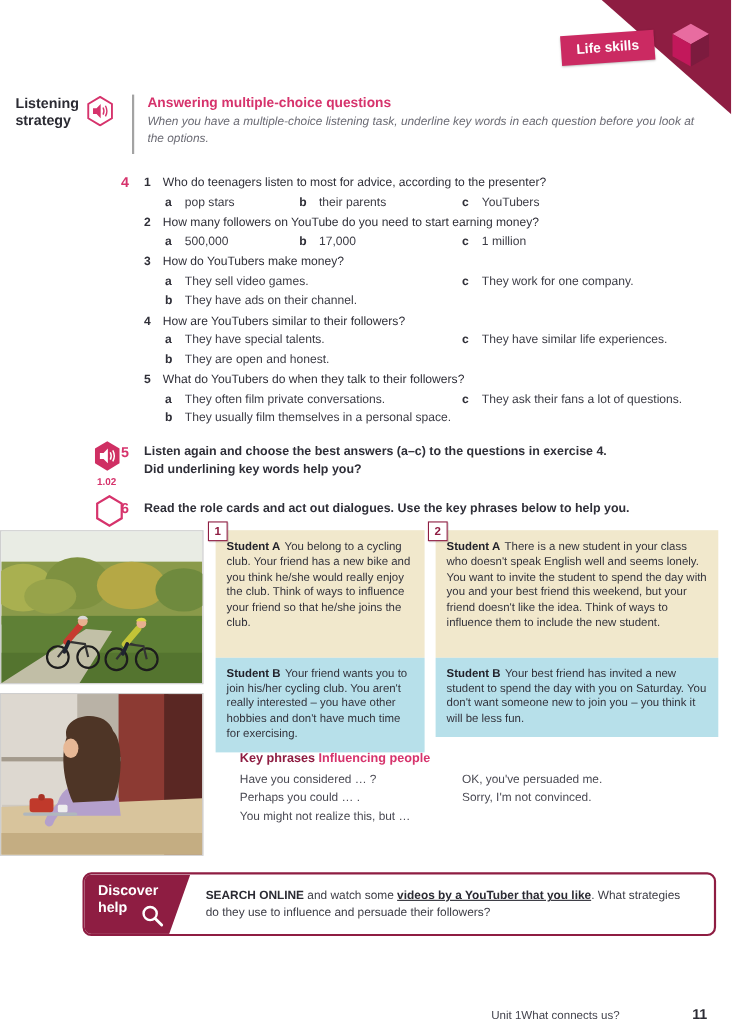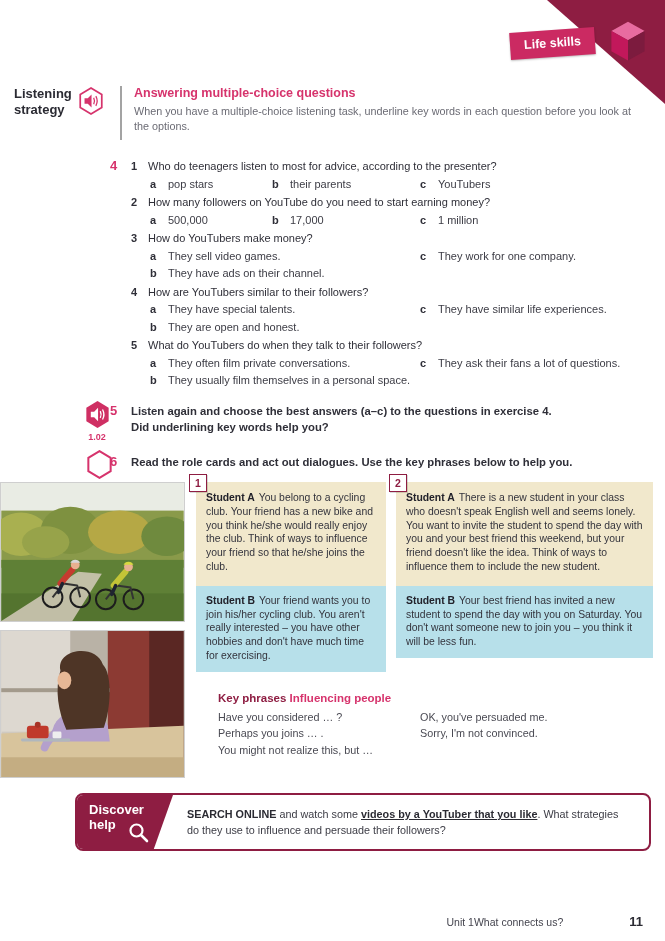--- a/index.html
+++ b/index.html
@@ -17,21 +17,21 @@
     transform:rotate(-4deg); box-shadow:0 1px 2px rgba(0,0,0,.25);
   }
   .gem-svg { position:absolute; top:18px; right:14px; }
   
   .strategy { display:flex; margin:86px 18px 0 14px; }
   .strategy-left { width:106px; display:flex; align-items:flex-start; }
   .strategy-label { font-weight:bold; font-size:13px; line-height:16px; color:#2b2b33; }
   .hex-icon { margin-left:6px; margin-top:1px; }
   .strategy-content { border-left:2px solid #a3a3a3; padding-left:12px; flex:1; min-height:54px; }
   .strategy-heading { color:#d6336c; font-weight:bold; font-size:12.5px; margin-bottom:4px; }
-  .strategy-body { color:#6b6b74; font-size:10.8px; line-height:14.5px; max-width:505px; }
+  .strategy-body { color:#6b6b74; font-size:10.8px; line-height:14.5px; max-width:505px;font-style:italic; }
   
   .ex { position:relative; padding-left:131px; padding-right:14px; }
   .ex-num { position:absolute; left:110px; top:0; color:#d6336c; font-weight:bold; font-size:13px; }
   .instr { font-weight:bold; font-size:11.3px; color:#2f2f38; line-height:17px; }
   .instr u { text-decoration:underline; }
   .questions { margin-top:2px; }
   .q { margin-top:1px; }
   .q-line { display:flex; line-height:17.5px; font-size:11px; }
   .q-num { width:17px; font-weight:bold; color:#2f2f38; }
   .q-text { color:#2f2f38; }
@@ -54,24 +54,24 @@
   .cards-col { flex:1; padding-left:10px; padding-right:12px; }
   .cards-row { display:flex; gap:10px; }
   .card { position:relative; }
   .card1 { width:190px; }
   .card2 { flex:1; }
   .tab {
     position:absolute; top:-8px; left:-7px; width:18px; height:18px; background:#fff;
     border:1.5px solid #8e1d42; color:#8e1d42; font-weight:bold; font-size:10.5px;
     display:flex; align-items:center; justify-content:center; box-shadow:1px 1px 0 rgba(0,0,0,.15);
   }
-  .card-a { background:#f1e8cc; padding:9px 10px 12px; font-size:10.4px; line-height:13.8px; color:#33333c; }
+  .card-a { background:#f1e8cc; padding:9px 10px 24px; font-size:10.4px; line-height:13.8px; color:#33333c; }
   .card-b { background:#b7e0ea; padding:8px 10px 9px; font-size:10.4px; line-height:13.8px; color:#33333c; }
   .card b { margin-right:4px; color:#22222b; }
-  .keyphrases { margin-top:20px; padding-left:22px; }
+  .keyphrases { padding-left:22px; }
   .kp-title { font-size:11.5px; margin-bottom:5px; }
   .kp-key { color:#8e1d42; font-weight:bold; }
   .kp-sub { color:#d6336c; font-weight:bold; }
   .kp-cols { display:flex; font-size:10.8px; line-height:16.5px; color:#4a4a53; }
   .kp-left { width:202px; }
   
   .ex7 { margin-top:15px; }
   .reflect-tag { color:#d6336c; font-weight:bold; }
   .reflect-text { font-weight:bold; color:#2f2f38; }
   .ex7 p { font-size:11.3px; line-height:16.5px; max-width:520px; }
@@ -346,21 +346,21 @@
       </div>
 
       <div class="keyphrases">
         <div class="kp-title">
           <span class="kp-key">Key phrases</span>
           <span class="kp-sub">Influencing people</span>
         </div>
         <div class="kp-cols">
           <div class="kp-left">
             <div>Have you considered … ?</div>
-            <div>Perhaps you joins … .</div>
+            <div>Perhaps you could … .</div>
             <div>You might not realize this, but …</div>
           </div>
           <div class="kp-right">
             <div>OK, you've persuaded me.</div>
             <div>Sorry, I'm not convinced.</div>
           </div>
         </div>
       </div>
     </div>
   </div>

